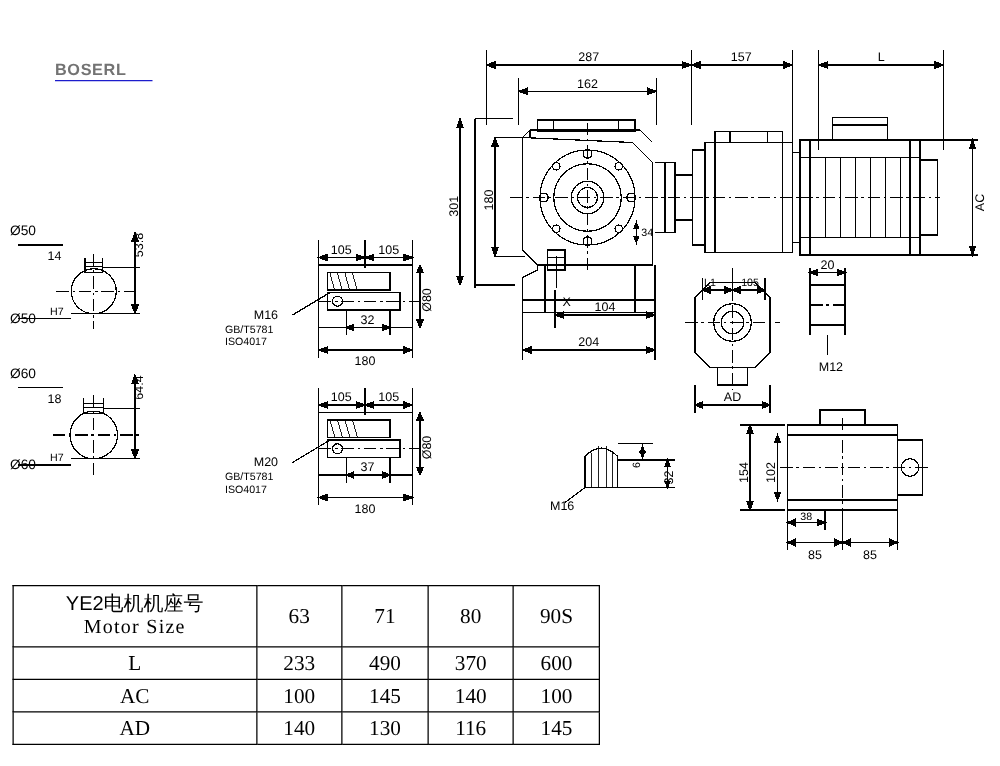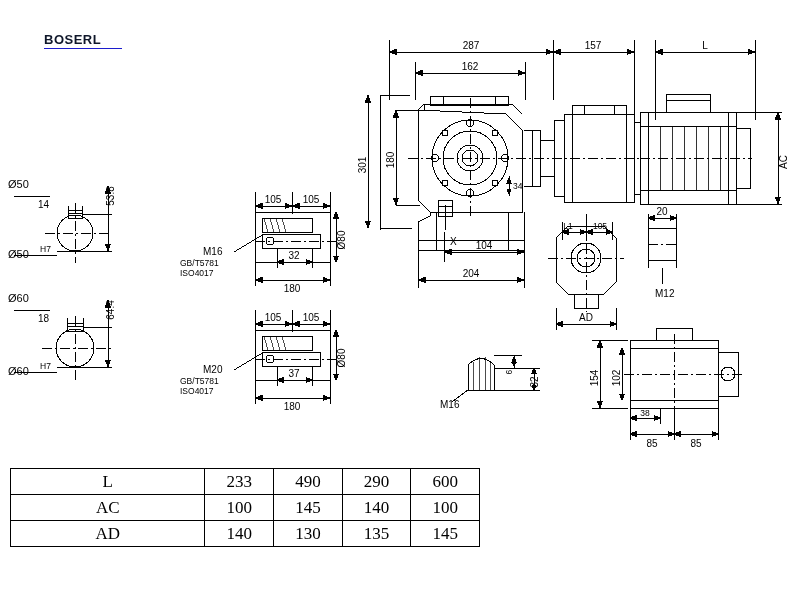--- a/index.html
+++ b/index.html
@@ -10,22 +10,22 @@
     color:#000;
   }
   .page{position:absolute;left:0;top:0;width:800px;height:613px;}
   #title{
     position:absolute;left:10px;top:6px;
     font-family:"Liberation Sans", sans-serif;
     font-weight:bold;font-size:25px;letter-spacing:0px;
     white-space:nowrap;
   }
   #logo{
-    position:absolute;left:44px;top:32px;
-    color:#0f172a;font-weight:bold;font-size:13px;
+    position:absolute;left:44px;top:48px;
+    color:#737373;font-weight:bold;font-size:13px;
     letter-spacing:0.5px;
   }
   #logo .ul{position:absolute;left:0;top:16px;width:78px;height:1px;background:#1c1ccc;}
   svg.draw{position:absolute;left:0;top:0;width:800px;height:613px;}
   svg.draw text{font-family:"Liberation Sans", sans-serif;font-size:10px;fill:#000;}
   svg.draw .sm{font-size:8.5px;}
   svg.draw .big{font-size:11px;}
   
   #spec{
     position:absolute;left:10px;top:468px;width:470px;
@@ -445,37 +445,47 @@
       <text x="180" y="384" class="sm">GB/T5781</text>
       <text x="180" y="394" class="sm">ISO4017</text>
       <text x="294" y="377" text-anchor="middle">37</text>
       <text x="292" y="410" text-anchor="middle">180</text>
       <text x="345" y="358" text-anchor="middle" transform="rotate(-90 345,358)">Ø80</text>
     </g>
   </svg>
 
   <table id="spec">
     <tbody>
+        <tr class="hdr">
+      <td class="lbl hdr-lbl">
+        <div class="cn">YE2电机机座号</div>
+        <div class="mono">Motor Size</div>
+      </td>
+      <td class="val">63</td>
+      <td class="val">71</td>
+      <td class="val">80</td>
+      <td class="val">90S</td>
+    </tr>
     <tr>
       <td class="lbl">L</td>
       <td class="val">233</td>
       <td class="val">490</td>
-      <td class="val">290</td>
+      <td class="val">370</td>
       <td class="val">600</td>
     </tr>
     <tr>
       <td class="lbl">AC</td>
       <td class="val">100</td>
       <td class="val">145</td>
       <td class="val">140</td>
       <td class="val">100</td>
     </tr>
     <tr>
       <td class="lbl">AD</td>
       <td class="val">140</td>
       <td class="val">130</td>
-      <td class="val">135</td>
+      <td class="val">116</td>
       <td class="val">145</td>
     </tr>
   </tbody>
     </table>
 
 </div>
 
 </body></html>

